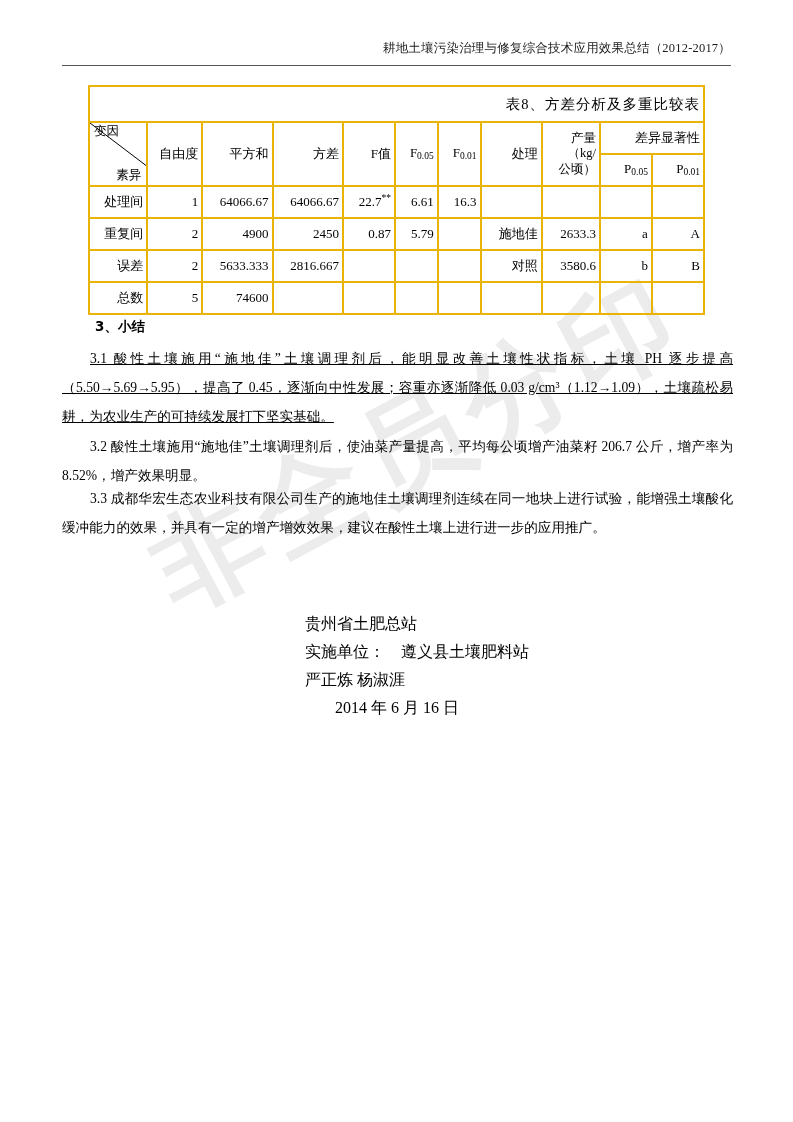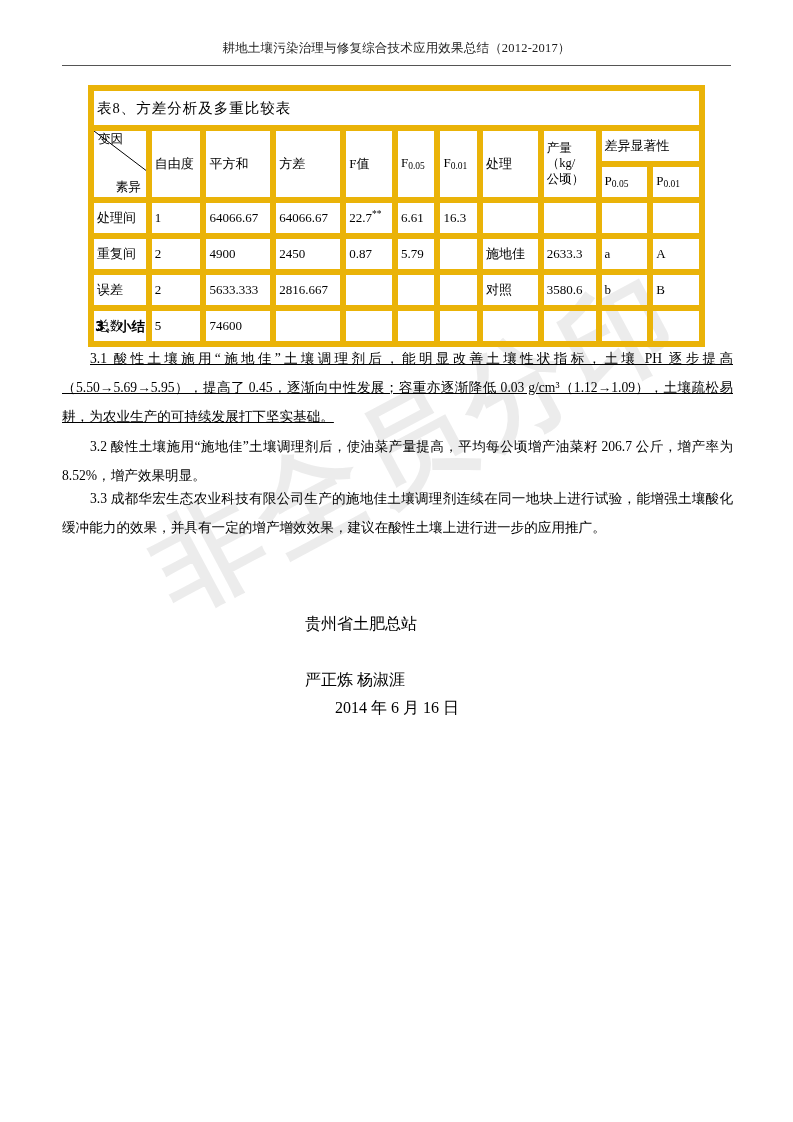--- a/index.html
+++ b/index.html
@@ -19,21 +19,21 @@
     position: absolute;
     inset: 0;
     padding: 0;
   }
   
   .header {
     position: absolute;
     top: 40px;
     left: 62px;
     width: 669px;
-    text-align: center;
+    text-align: right;
     font-size: 12.5px;
     letter-spacing: 0.2px;
     color: #1a1a1a;
     font-family: "Liberation Serif", "DejaVu Serif", serif;
   }
   .header-rule {
     position: absolute;
     top: 65px;
     left: 62px;
     width: 669px;
@@ -46,23 +46,23 @@
     left: 88px;
     width: 617px;
   }
   table.stats {
     border-collapse: collapse;
     width: 100%;
     table-layout: fixed;
     font-size: 13px;
   }
   table.stats td, table.stats th {
-    border: 6px solid #eab308;
+    border: 2px solid #eab308;
     padding: 2px 3px;
-    text-align: left;
+    text-align: right;
     vertical-align: middle;
     font-weight: normal;
     line-height: 1.25;
     height: 26px;
   }
   .tbl-title {
     font-size: 14.5px;
     letter-spacing: 1px;
     height: 30px !important;
   }
@@ -276,17 +276,18 @@
     </table>
   </div>
 
   <div class="sec-title">3、小结</div>
 
   <div class="para" id="p1">3.1 酸性土壤施用“施地佳”土壤调理剂后，能明显改善土壤性状指标，土壤 PH 逐步提高（5.50→5.69→5.95），提高了 0.45，逐渐向中性发展；容重亦逐渐降低 0.03 g/cm³（1.12→1.09），土壤疏松易耕，为农业生产的可持续发展打下坚实基础。</div>
   <div class="para" id="p2">3.2 酸性土壤施用“施地佳”土壤调理剂后，使油菜产量提高，平均每公顷增产油菜籽 206.7 公斤，增产率为 8.52%，增产效果明显。</div>
   <div class="para" id="p3">3.3 成都华宏生态农业科技有限公司生产的施地佳土壤调理剂连续在同一地块上进行试验，能增强土壤酸化缓冲能力的效果，并具有一定的增产增效效果，建议在酸性土壤上进行进一步的应用推广。</div>
 
   <div class="sig" id="s1">贵州省土肥总站</div>
+  <div class="sig" id="s2"><span>实施单位：</span><span class="gap"></span><span>遵义县土壤肥料站</span></div>
   <div class="sig" id="s3">严正炼  杨淑涯</div>
   <div class="sig" id="s4">2014 年 6 月 16 日</div>
 
 
 </div>
 
 </body></html>

